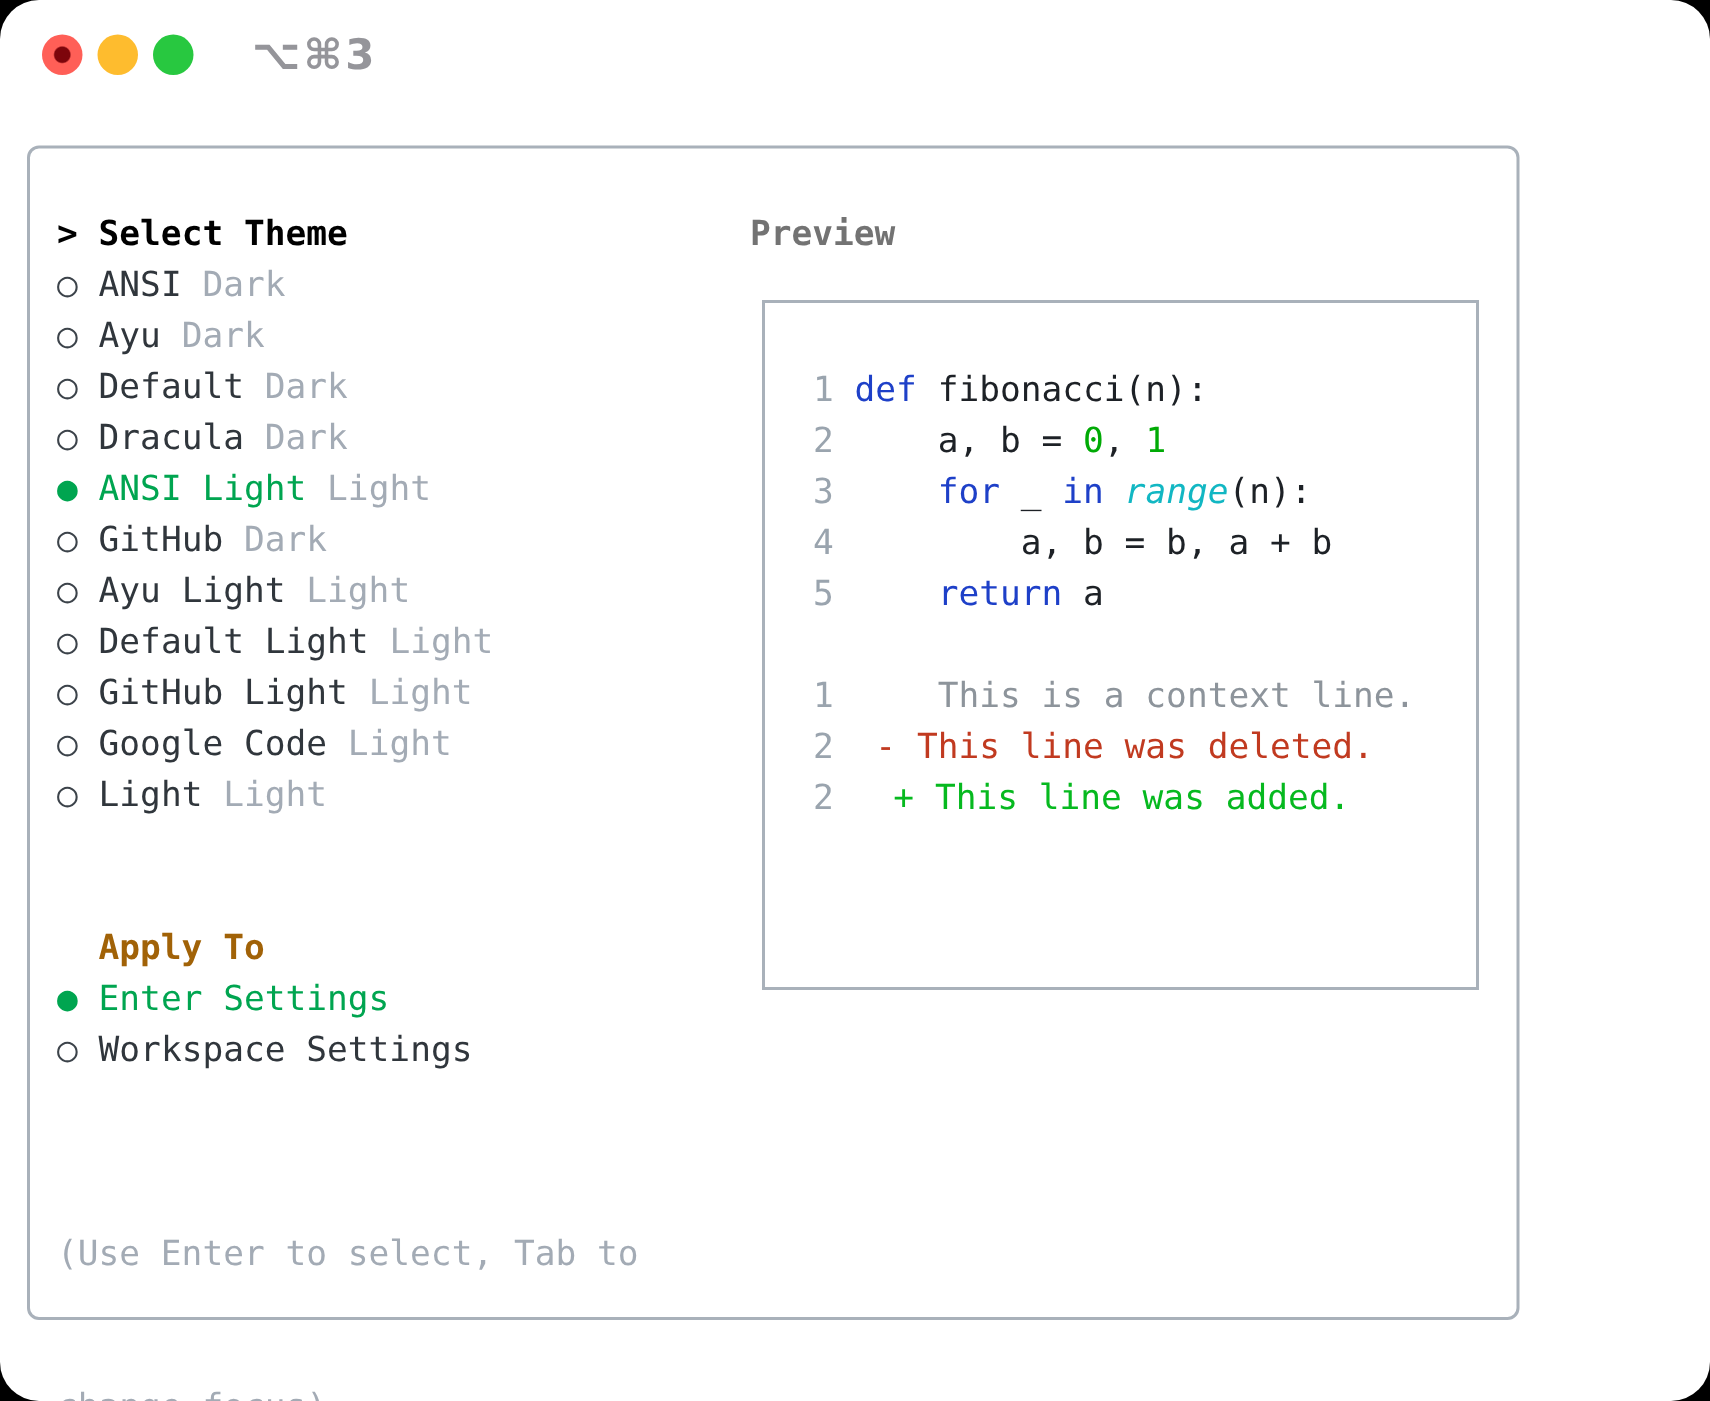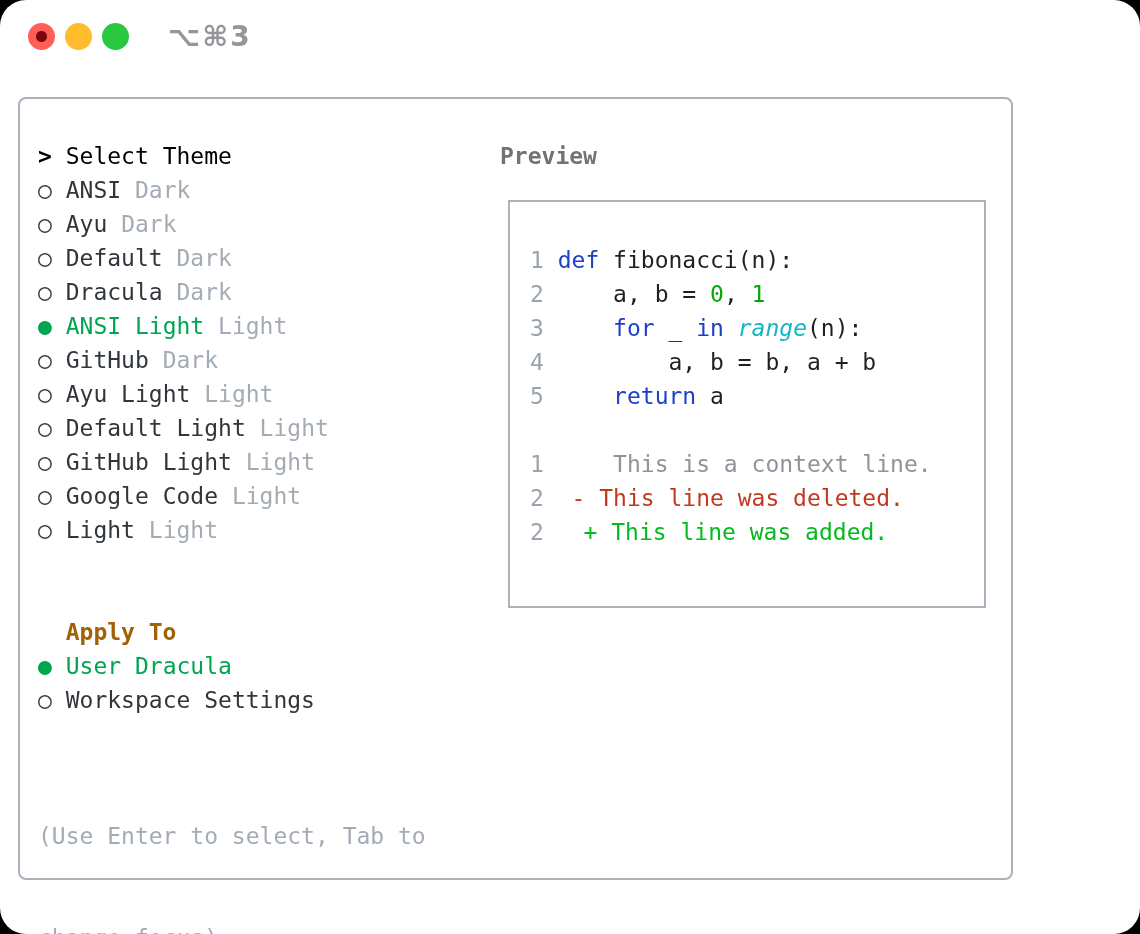--- a/index.html
+++ b/index.html
@@ -11,35 +11,35 @@
   .light.red{background:radial-gradient(circle,#7d050b 0 5px,#ff5f57 6px);}
   .light.yellow{background:#febc2e;}
   .light.green{background:#28c840;}
   .shortcut{position:absolute;left:168px;top:20px;font-family:"DejaVu Sans","Liberation Sans",sans-serif;
             font-weight:bold;font-size:28px;line-height:34px;color:#95959a;letter-spacing:2px;}
   
   .window{position:absolute;left:18px;top:97px;width:995px;height:783px;box-sizing:border-box;
           border:2px solid #a9b1ba;border-radius:8px;background:#fff;}
   .row{white-space:pre;height:34px;}
   .left-header{position:absolute;left:18px;top:40px;white-space:pre;}
-  .left-header .title{font-weight:normal;color:#000;}
+  .left-header .title{font-weight:bold;color:#000;}
   .prompt{color:#000;font-weight:bold;}
   .theme-list{position:absolute;left:18px;top:74px;}
   .apply-section{position:absolute;left:18px;top:516px;}
   .apply-title{padding-left:2ch;color:#a16207;height:34px;white-space:pre;font-weight:bold;}
   .hint{position:absolute;left:18px;top:652px;color:#a3abb5;white-space:pre;}
   .dot{color:#3c434a;}
   .dot.sel{color:#00a550;}
   .tlabel{color:#30363c;}
   .tlabel.sel{color:#00a550;}
   .variant{color:#a3abb5;}
   
   .preview-title{position:absolute;left:480px;top:40px;font-weight:bold;color:#737373;white-space:pre;}
-  .preview-box{position:absolute;left:488px;top:101px;width:478px;height:408px;box-sizing:border-box;
-               border:2px solid #a9b1ba;background:#fff;padding:41px 0 0 20px;overflow:hidden;}
+  .preview-box{position:absolute;left:488px;top:101px;width:478px;height:460px;box-sizing:border-box;
+               border:2px solid #a9b1ba;background:#fff;padding:41px 0 0 32px;overflow:hidden;}
   .pline{white-space:pre;height:34px;}
   .fg{color:#1d2126;}
   .num{color:#9aa4ae;}
   .kw{color:#1e40c8;}
   .lit{color:#00aa05;}
   .builtin{color:#12b7c3;font-style:italic;}
   .ctx{color:#8d949b;}
   .del{color:#c13a20;}
   .add{color:#06b91f;margin-left:12px;}
 </style>
@@ -69,21 +69,21 @@
         <div class="row"><span class="dot">○</span> <span class="tlabel">Ayu Light</span> <span class="variant">Light</span></div>
         <div class="row"><span class="dot">○</span> <span class="tlabel">Default Light</span> <span class="variant">Light</span></div>
         <div class="row"><span class="dot">○</span> <span class="tlabel">GitHub Light</span> <span class="variant">Light</span></div>
         <div class="row"><span class="dot">○</span> <span class="tlabel">Google Code</span> <span class="variant">Light</span></div>
         <div class="row"><span class="dot">○</span> <span class="tlabel">Light</span> <span class="variant">Light</span></div>
       </div>
 
     <div class="apply-section">
       <div class="apply-title">Apply To</div>
       <div>
-          <div class="row"><span class="dot sel">●</span> <span class="tlabel sel">User Dracula</span></div>
+          <div class="row"><span class="dot sel">●</span> <span class="tlabel sel">Enter Settings</span></div>
           <div class="row"><span class="dot">○</span> <span class="tlabel">Workspace Settings</span></div>
         </div>
     </div>
 
     <div class="hint">
       <div class="row">(Use Enter to select, Tab to</div>
       <div class="row">change focus)</div>
     </div>
 
     <div class="preview-title">Preview</div>

